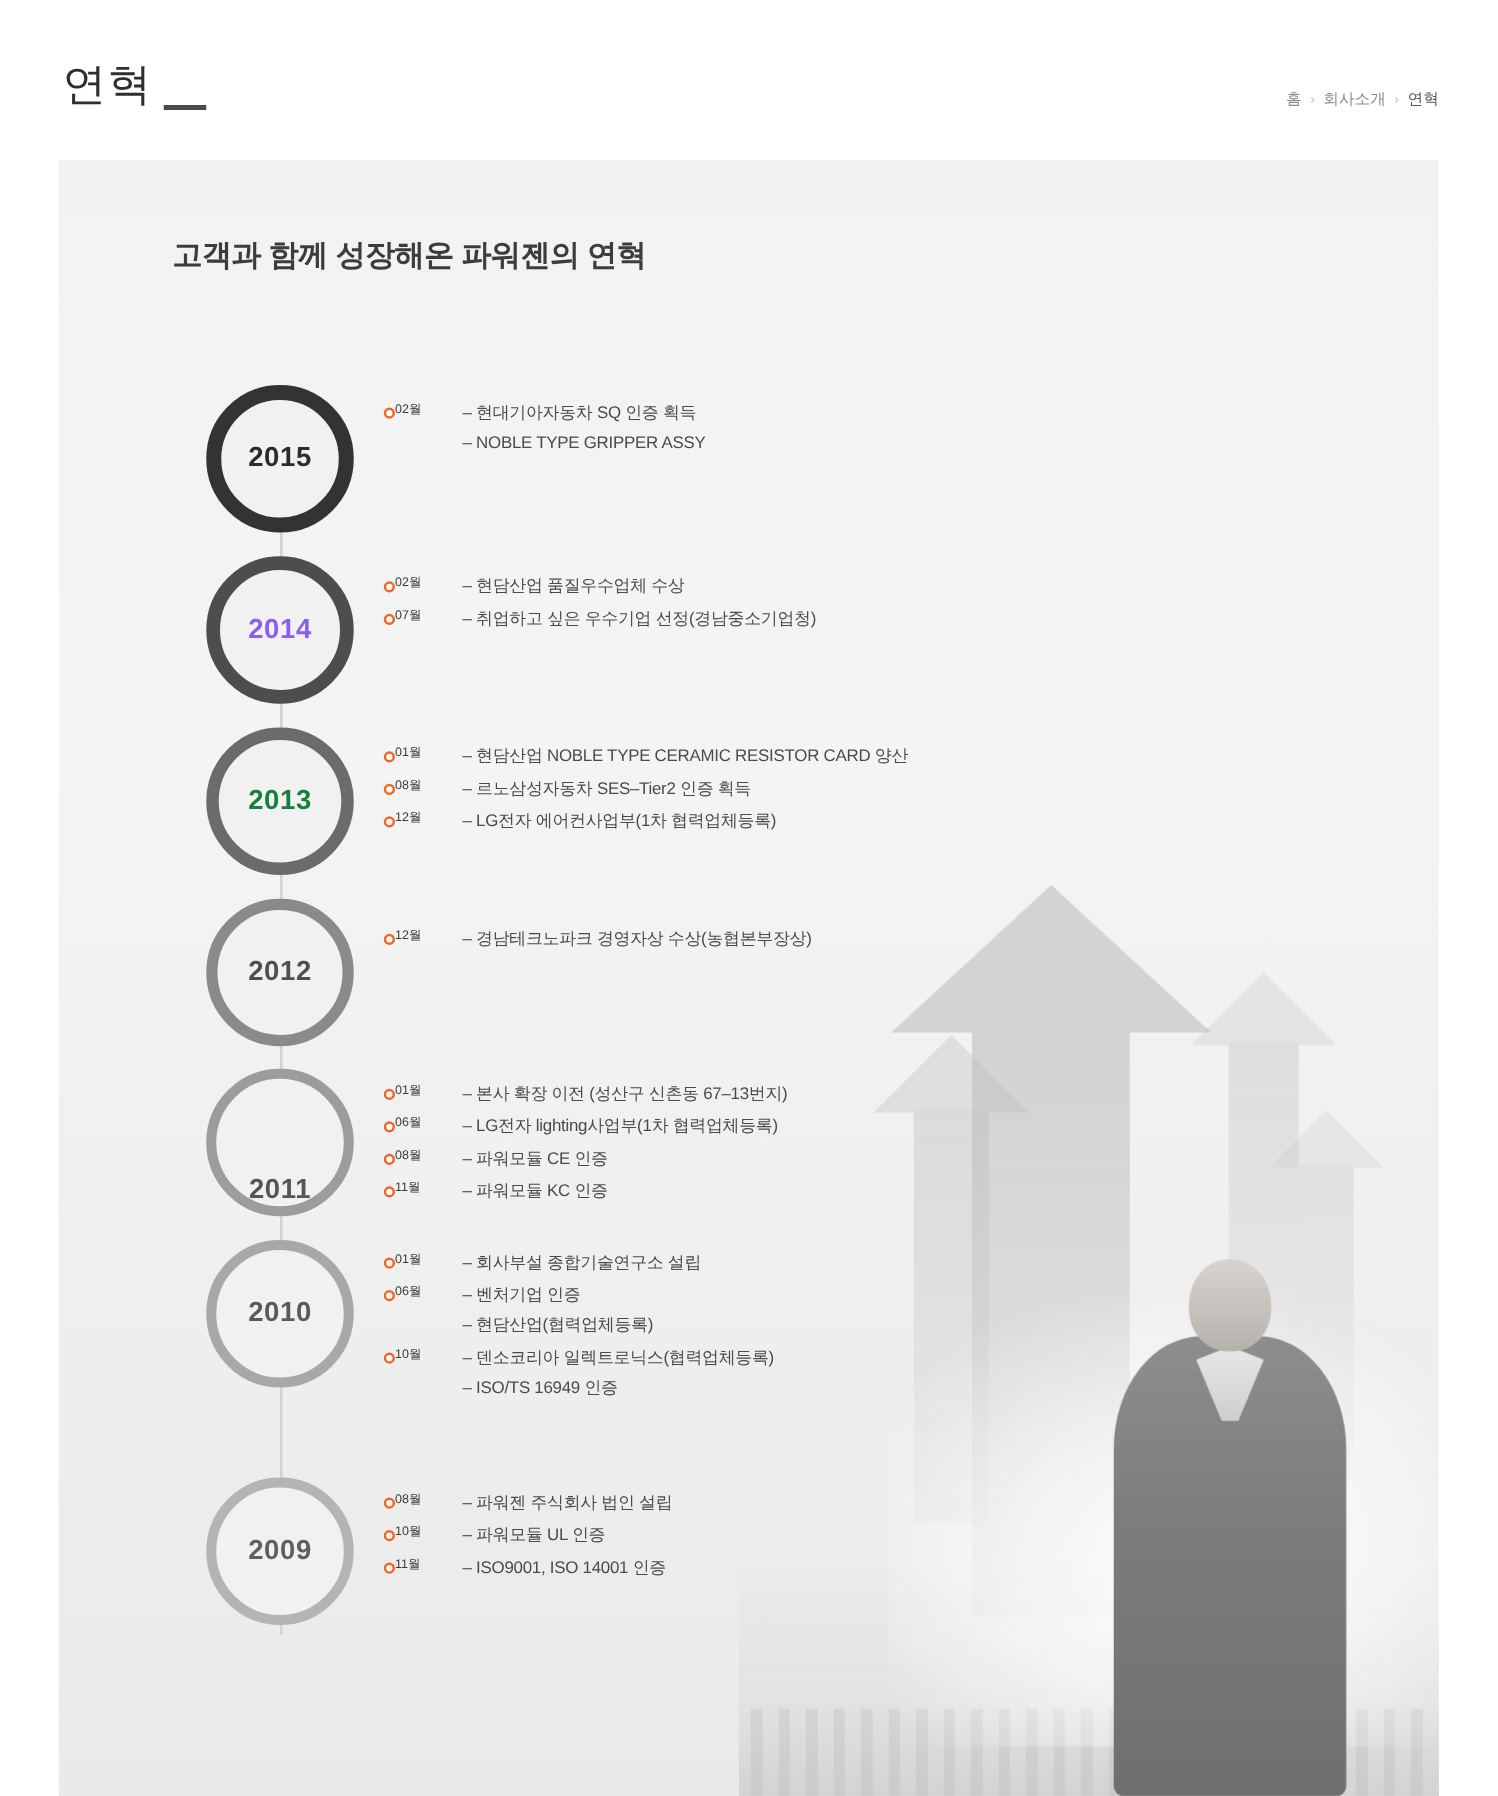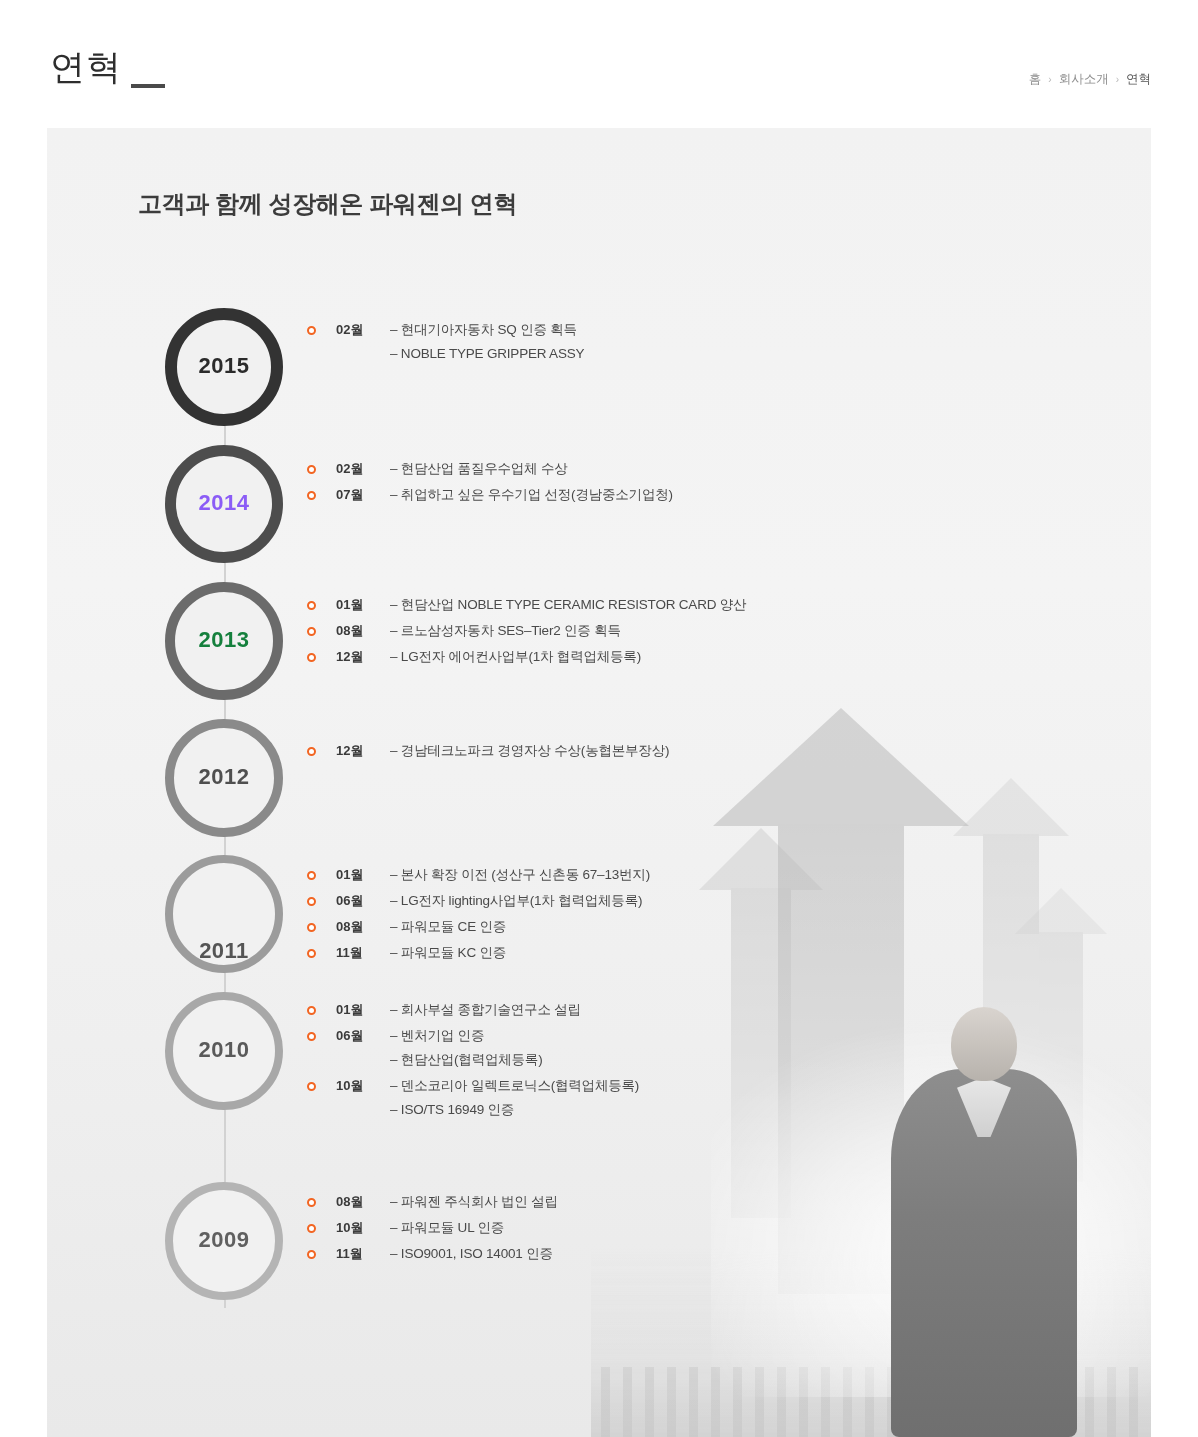--- a/index.html
+++ b/index.html
@@ -267,24 +267,24 @@
     flex: 0 0 auto;
     width: 9px; height: 9px;
     margin-top: 4px;
     border-radius: 50%;
     background: #fff;
     border: 2.5px solid #f26522;
   }
   .month {
     flex: 0 0 auto;
     width: 54px;
-    margin-left: 20px;
-    font-weight: 700;
+    margin-left: 0;
+    font-weight: 400;
     color: #3b3b3b;
-    font-size: 13px;
+    font-size: 10px;
   }
   .desc {
     color: #4a4a4a;
     letter-spacing: -.2px;
   }
   .event.sub .bullet { visibility: hidden; }
   .event.sub { margin-top: -2px; }
 </style>
 </head>
 <body>

